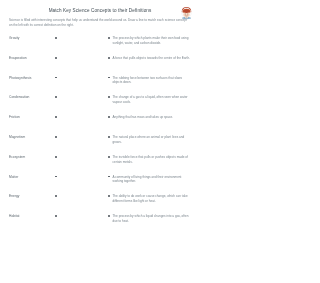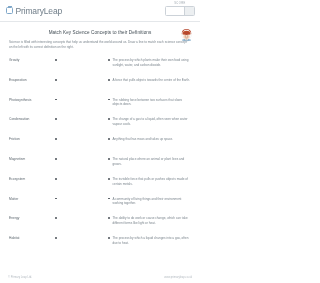--- a/index.html
+++ b/index.html
@@ -158,35 +158,20 @@
     padding: 0 8px;
     font-size: 2.7px;
     color: #b3bac0;
   }
 </style>
 </head>
 <body>
 
 <div id="sheet">
 
-  <div id="header">
-    <div class="brand">
-      <span class="brand-mark"></span>
-      <span class="brand-name">PrimaryLeap</span>
-    </div>
-
-    <div class="score-wrap">
-      <div class="score-label">Score</div>
-      <div class="score-box">
-        <div class="score-field"></div>
-        <div class="score-divider"></div>
-        <div class="score-total"></div>
-      </div>
-    </div>
-  </div>
 
   <div id="title-row">
     <div id="title">Match Key Science Concepts to their Definitions</div>
 
     <svg class="avatar" viewBox="0 0 40 40">
       <circle cx="20" cy="21" r="13" fill="#fdfdfd" stroke="#e3e6e8" stroke-width="0.8"></circle>
       <path d="M7.5 20 A12.5 12.5 0 0 1 32.5 20 L32.5 16 A12.5 11 0 0 0 7.5 16 Z" fill="#b5472e"></path>
       <path d="M9 19 q11 5 22 0 q0 -9 -11 -9 q-11 0 -11 9 Z" fill="#c2532f"></path>
       <ellipse cx="20" cy="24" rx="8" ry="8.5" fill="#f7d9c2"></ellipse>
       <path d="M12 19 q8 4 16 0 q0 -7 -8 -7 q-8 0 -8 7 Z" fill="#b5472e"></path>

